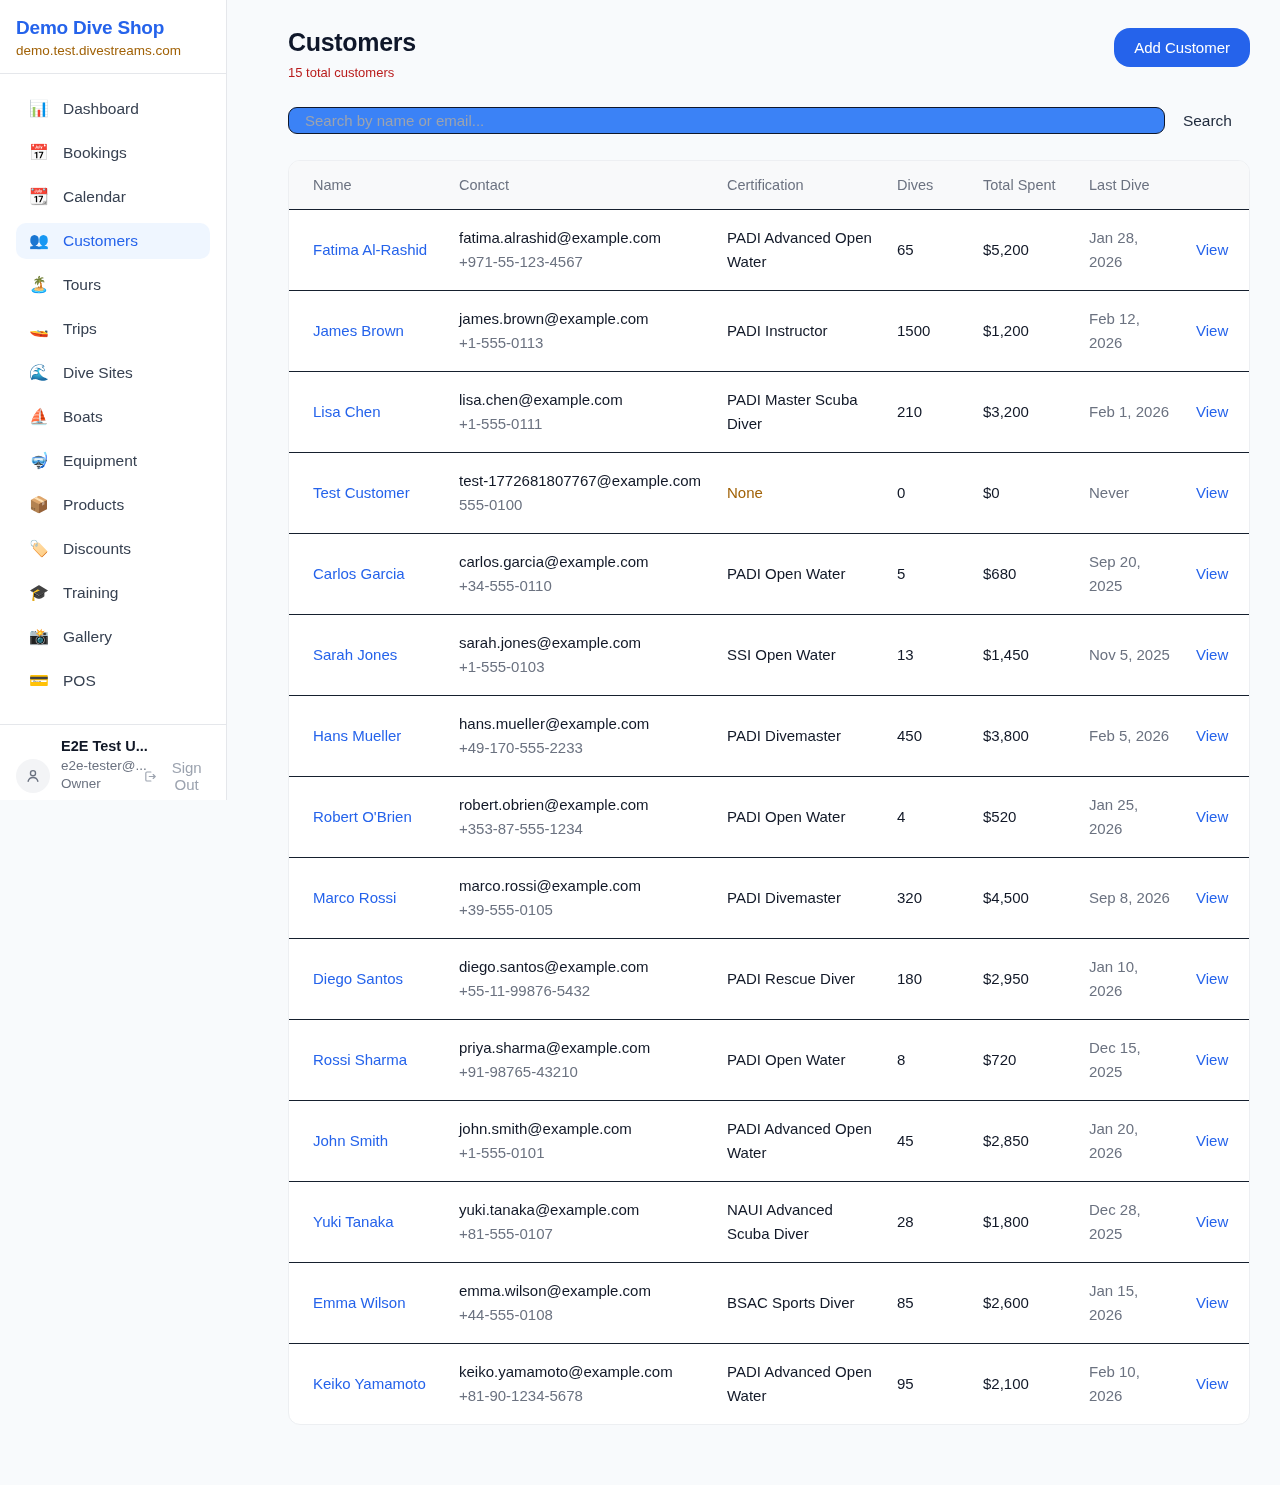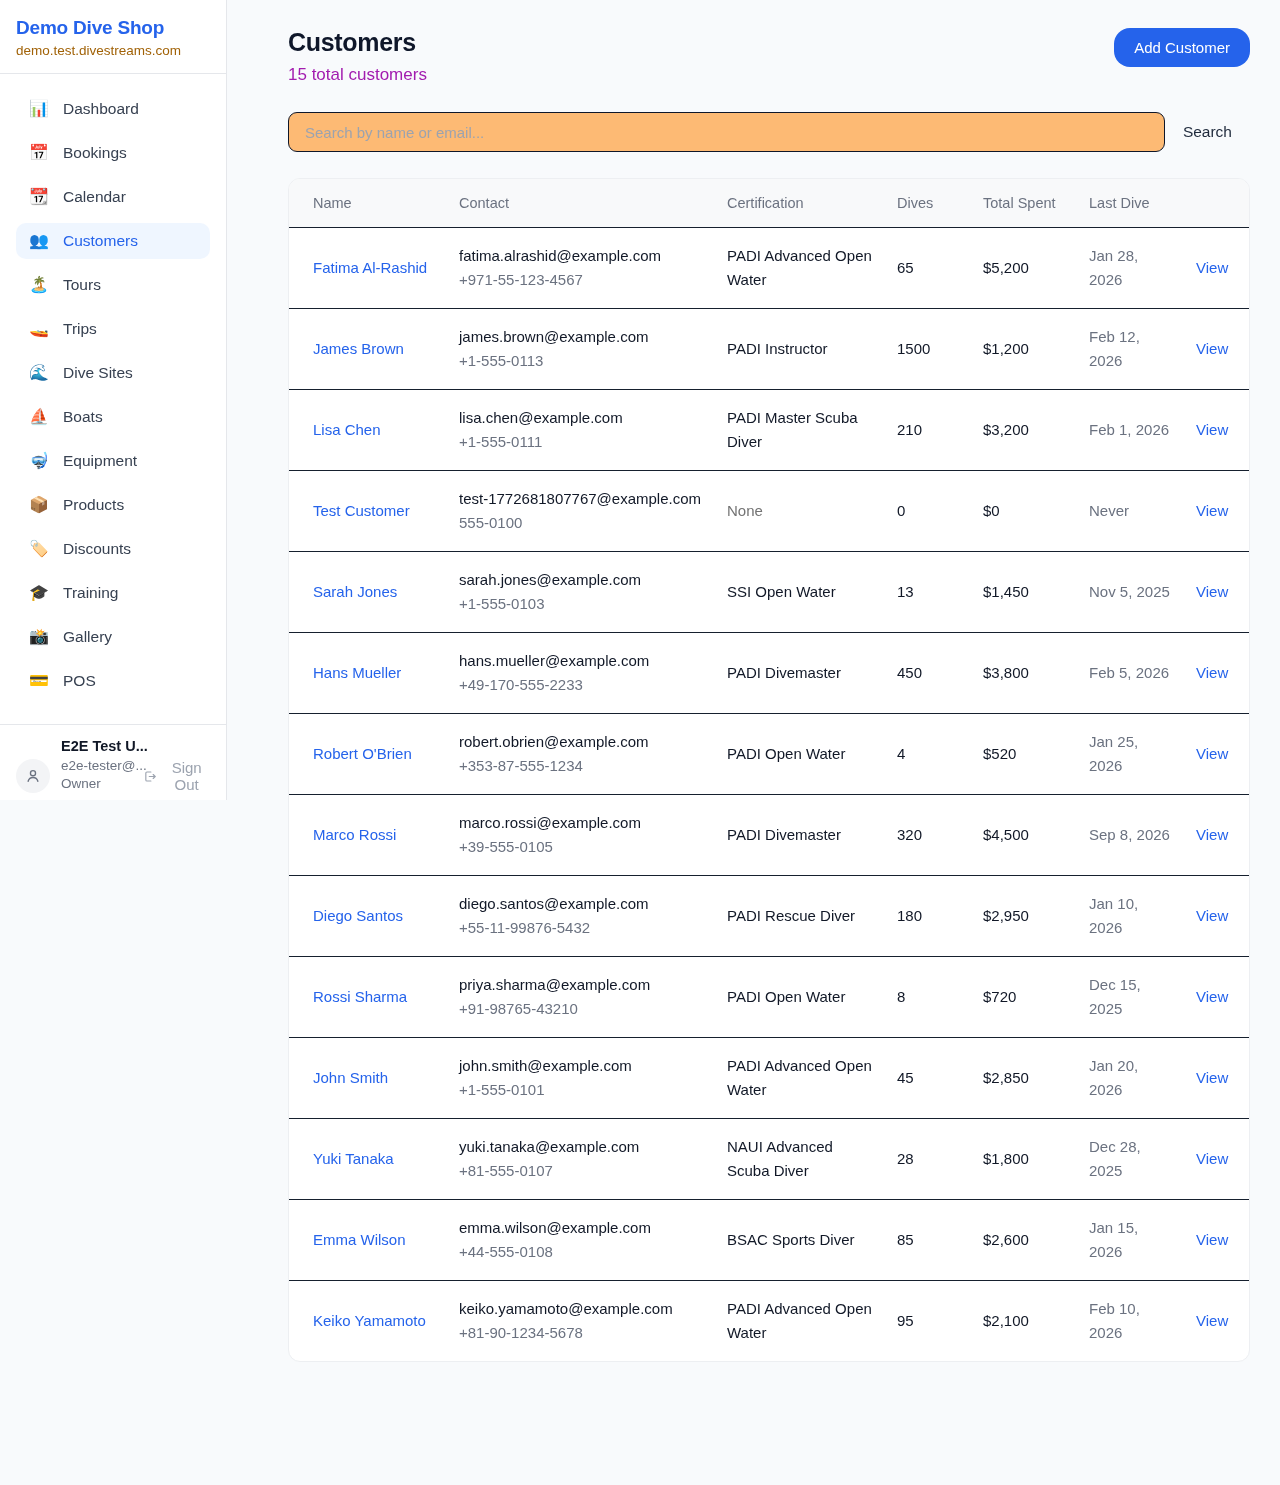--- a/index.html
+++ b/index.html
@@ -52,34 +52,34 @@
   .signout {
     margin-left:auto; display:flex; align-items:center; gap:7px;
     background:none; border:none; cursor:pointer;
     font-family:inherit; font-size:15px; color:#9ca3af;
   }
 
   
   .main { margin-left:255px; padding:28px 30px 0 33px; }
   .page-header { display:flex; justify-content:space-between; align-items:flex-start; }
   .page-title { font-size:25px; font-weight:700; color:#0f172a; letter-spacing:-0.3px; }
-  .page-subtitle { font-size:17px; color:#a21caf; margin-top:8px; }
+  .page-subtitle { font-size:13px; color:#b91c1c; margin-top:8px; }
   .btn-primary {
     background:#2563eb; color:#ffffff;
     border:none; border-radius:16px;
     padding:11px 20px; font-family:inherit;
     font-size:15px; font-weight:500; cursor:pointer;
   }
 
   .search-row { margin-top:27px; display:flex; align-items:center; }
   .search-input {
-    flex:1 1 auto; height:40px;
+    flex:1 1 auto; height:27px;
     border:1.5px solid #0f172a; border-radius:9px;
     padding:0 16px; font-family:inherit; font-size:15px;
-    color:#111827; background:#fdba74; outline:none;
+    color:#111827; background:#3b82f6; outline:none;
   }
   .search-input::placeholder { color:#9ca3af; }
   .search-btn {
     flex:0 0 auto; margin-left:18px; margin-right:18px;
     background:none; border:none; cursor:pointer;
     font-family:inherit; font-size:15.5px; color:#1e293b;
   }
 
   
   .card {
@@ -110,21 +110,21 @@
     font-size:15px; line-height:1.6;
     vertical-align:middle;
     color:#111827;
     overflow-wrap:break-word;
   }
   tbody td:first-child { padding-left:24px; }
   tbody tr + tr td { border-top:1px solid #16202e; }
   .name-link { color:#2563eb; font-weight:500; text-decoration:none; cursor:pointer; }
   .email { color:#111827; }
   .phone { color:#6b7280; }
-  .cert.muted { color:#737373; }
+  .cert.muted { color:#a16207; }
   .col-last { color:#6b7280; }
   .view-link { color:#2563eb; text-decoration:none; cursor:pointer; }
 </style>
 </head>
 <body>
 
 <aside class="sidebar">
   <div class="brand">
     <div class="brand-name">Demo Dive Shop</div>
     <div class="brand-domain">demo.test.divestreams.com</div>
@@ -307,20 +307,32 @@
       <div class="email">test-1772681807767@example.com</div>
       <div class="phone">555-0100</div>
     </td>
     <td class="cert muted">None</td>
     <td>0</td>
     <td>$0</td>
     <td class="col-last">Never</td>
     <td><a class="view-link">View</a></td>
   </tr>
 
+  <tr>
+    <td><a class="name-link">Carlos Garcia</a></td>
+    <td>
+      <div class="email">carlos.garcia@example.com</div>
+      <div class="phone">+34-555-0110</div>
+    </td>
+    <td class="cert">PADI Open Water</td>
+    <td>5</td>
+    <td>$680</td>
+    <td class="col-last">Sep 20, 2025</td>
+    <td><a class="view-link">View</a></td>
+  </tr>
 
   <tr>
     <td><a class="name-link">Sarah Jones</a></td>
     <td>
       <div class="email">sarah.jones@example.com</div>
       <div class="phone">+1-555-0103</div>
     </td>
     <td class="cert">SSI Open Water</td>
     <td>13</td>
     <td>$1,450</td>

